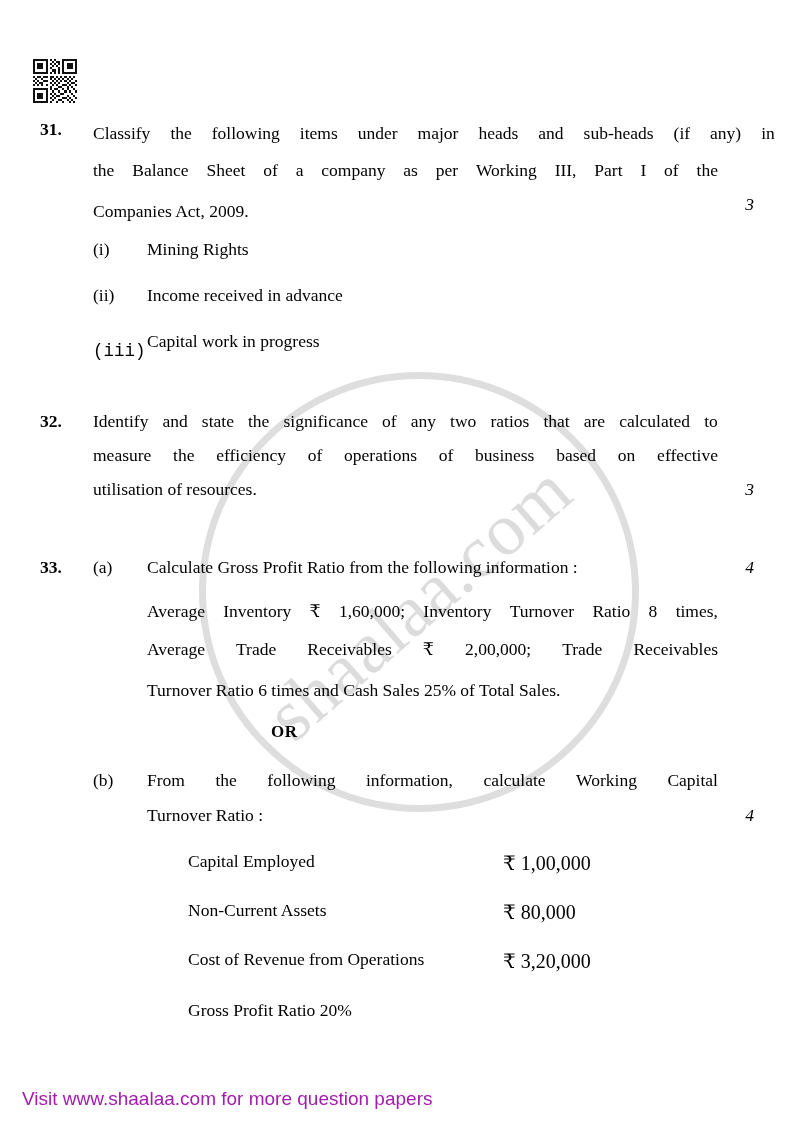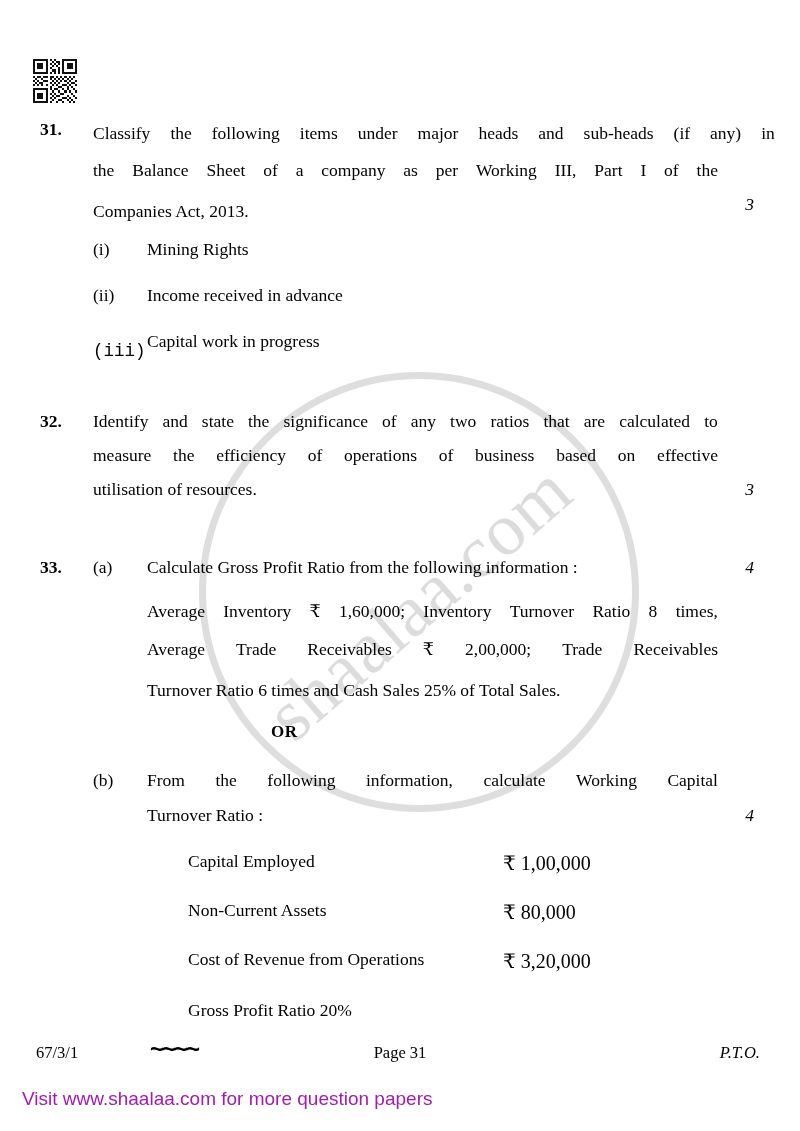--- a/index.html
+++ b/index.html
@@ -345,21 +345,21 @@
           <span>company</span>
           <span>as</span>
           <span>per</span>
           <span>Working</span>
           <span>III,</span>
           <span>Part</span>
           <span>I</span>
           <span>of</span>
           <span>the</span>
         </div>
-      <div class="body-text" style="left:93px; top:203px;">Companies Act, 2013.</div>
+      <div class="body-text" style="left:93px; top:203px;">Companies Act, 2009.</div>
       <span class="marks" style="top:196px;">3</span>
 
       <span class="sublabel" style="left:93px; top:241px;">(i)</span>
       <span class="body-text" style="left:147px; top:241px;">Mining Rights</span>
 
       <span class="sublabel" style="left:93px; top:287px;">(ii)</span>
       <span class="body-text" style="left:147px; top:287px;">Income received in advance</span>
 
       <span class="sublabel" style="left:93px; top:343px;font-family:Liberation Mono, monospace;">(iii)</span>
       <span class="body-text" style="left:147px; top:333px;">Capital work in progress</span>
@@ -452,22 +452,16 @@
 
         <span class="body-text" style="left:188px; top:951px;">Cost of Revenue from Operations</span>
         <span class="amount" style="left:503px; top:951px;">₹  3,20,000</span>
 
         <span class="body-text" style="left:188px; top:1002px;">Gross Profit Ratio 20%</span>
       </div>
     </div>
 
   </div>
 
-  <div id="footer">
-    <span id="footer-code">67/3/1</span>
-    <span id="footer-orn">~~~~</span>
-    <span id="footer-page">Page 31</span>
-    <span id="footer-pto">P.T.O.</span>
-  </div>
 
   <div id="banner">Visit www.shaalaa.com for more question papers</div>
 
 </div>
 
 </body></html>

